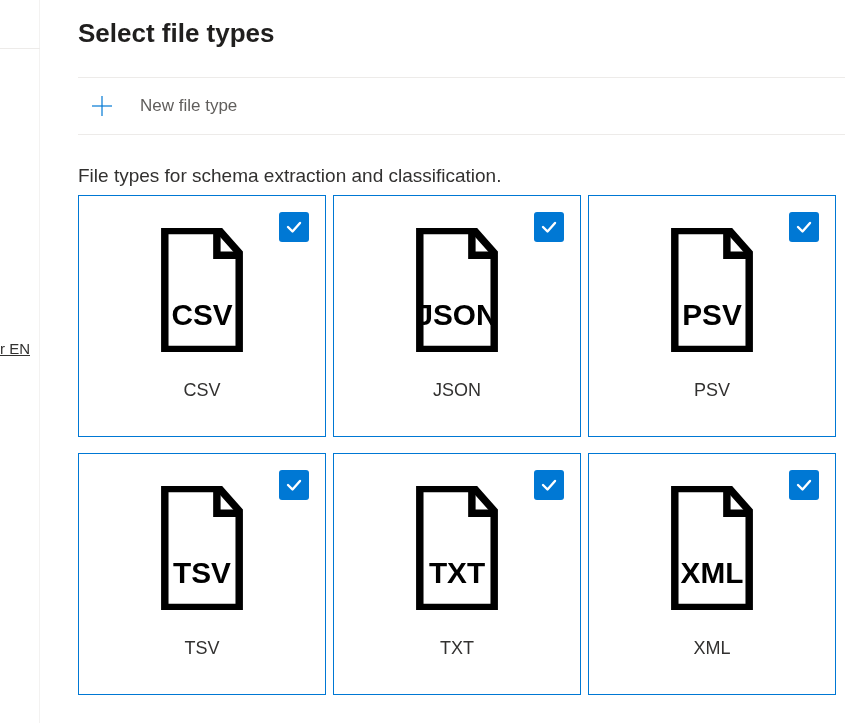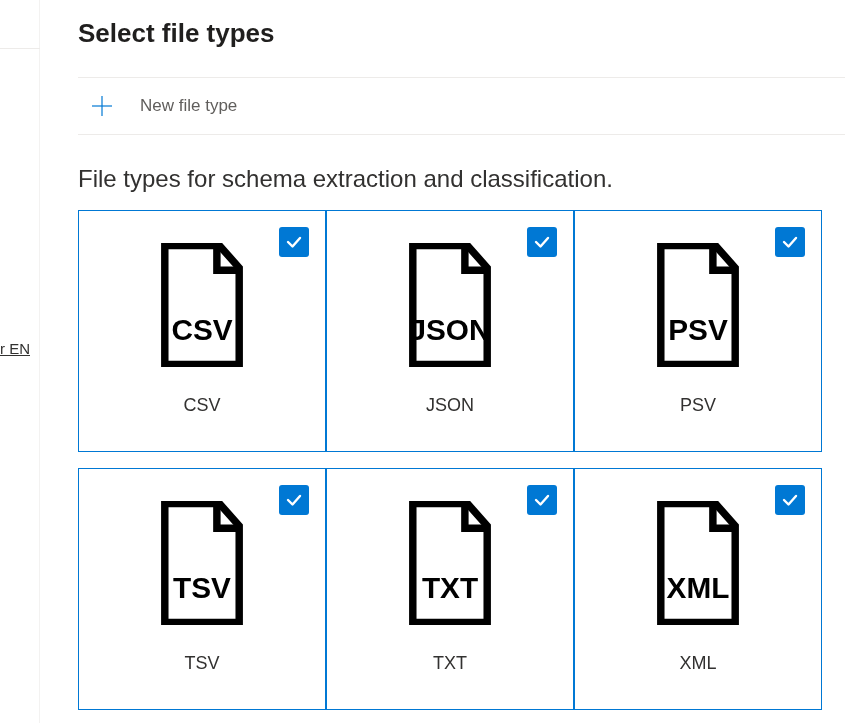--- a/index.html
+++ b/index.html
@@ -72,30 +72,30 @@
       align-items: center;
       justify-content: center;
       color: #0078d4;
       margin-left: 10px;
     }
     .new-label {
       font-size: 17px;
       color: #605e5c;
     }
     .desc {
-      font-size: 24px;
+      font-size: 19px;
       color: #323130;
       margin-top: 30px;
-      margin-bottom: 17px;
+      margin-bottom: 8px;
     }
     .grid {
       display: grid;
       grid-template-columns: repeat(3, 248px);
       grid-auto-rows: 242px;
-      gap: 16px 0;
+      gap: 16px 7px;
     }
     .tile {
       position: relative;
       border: 1px solid #8a8886;
       display: flex;
       flex-direction: column;
       align-items: center;
       padding-top: 24px;
       cursor: pointer;
       background: #ffffff;

